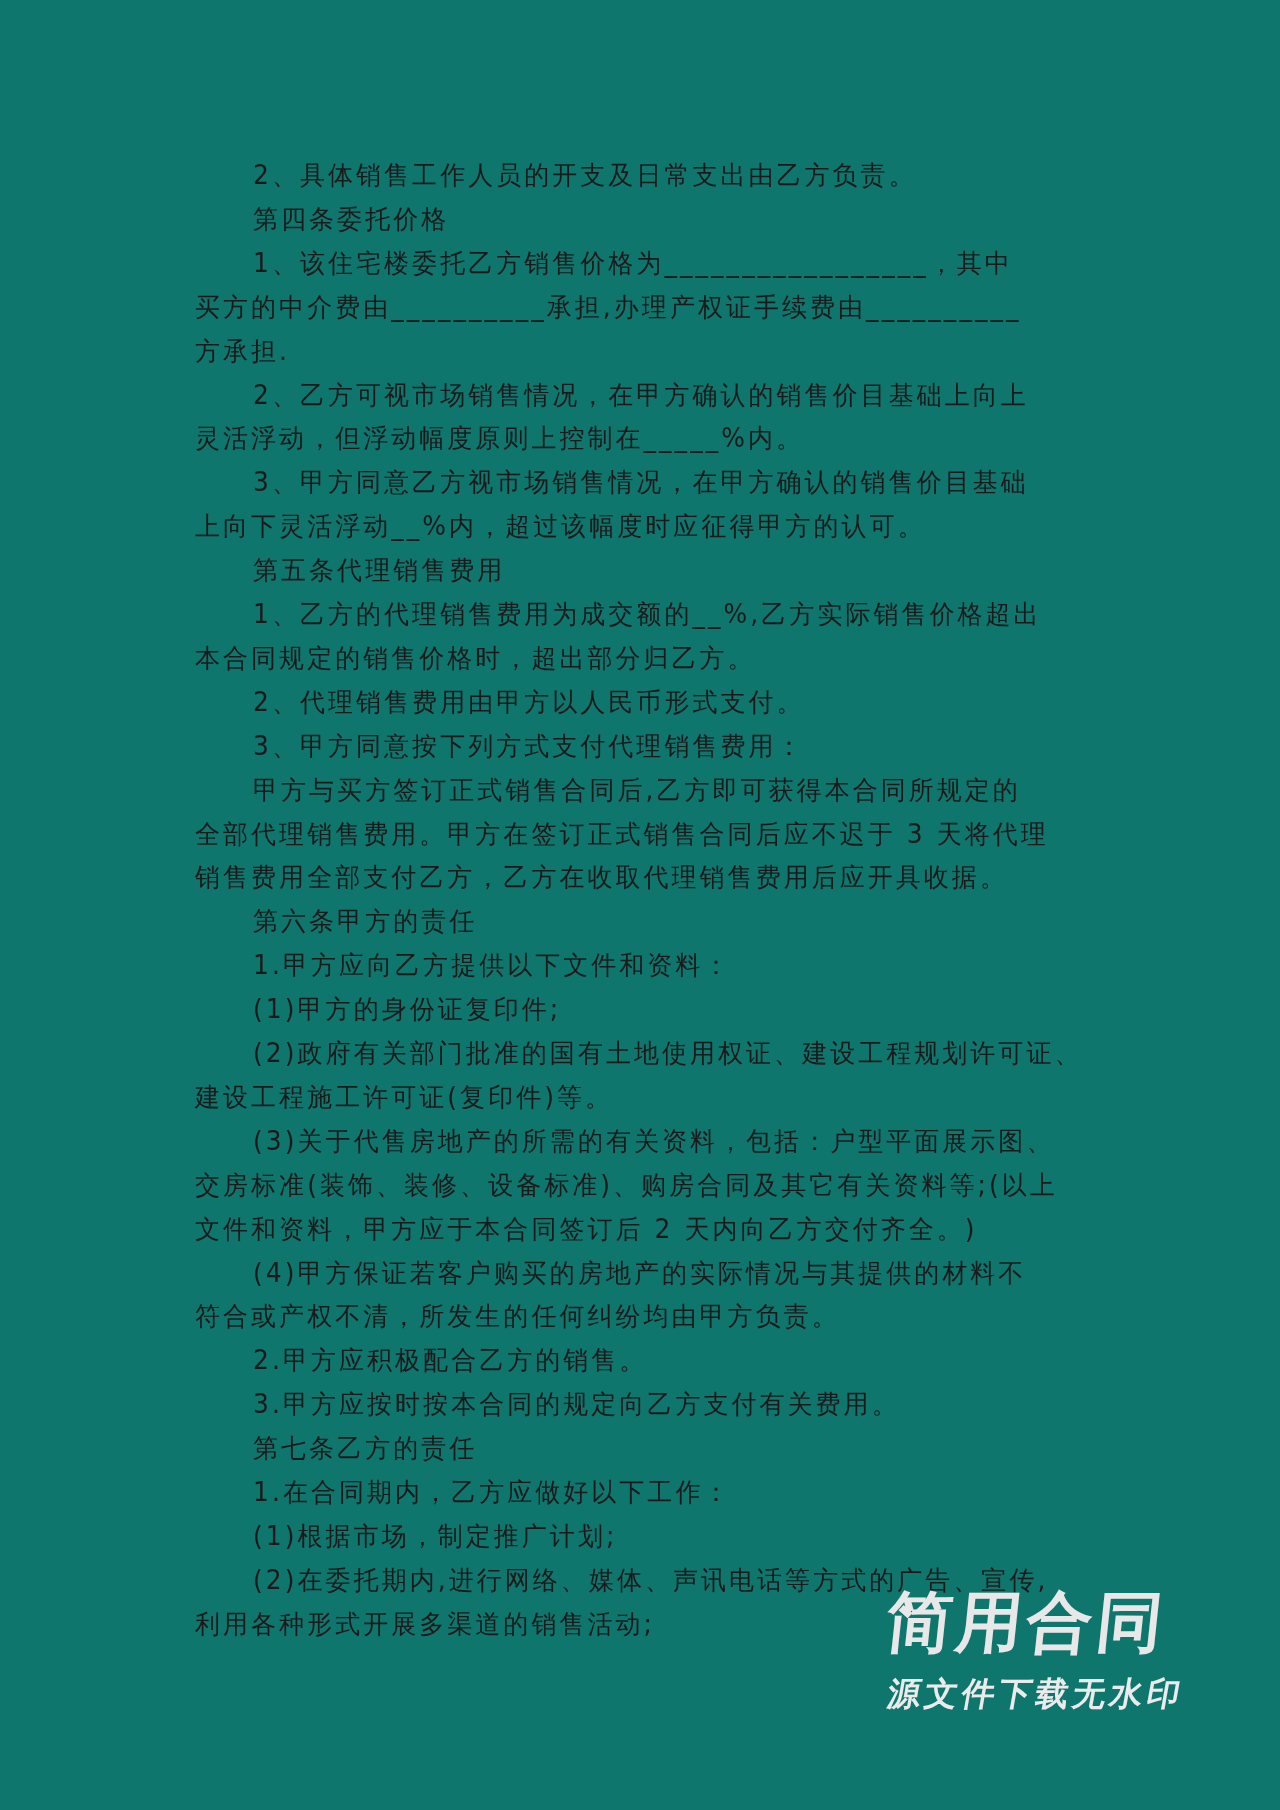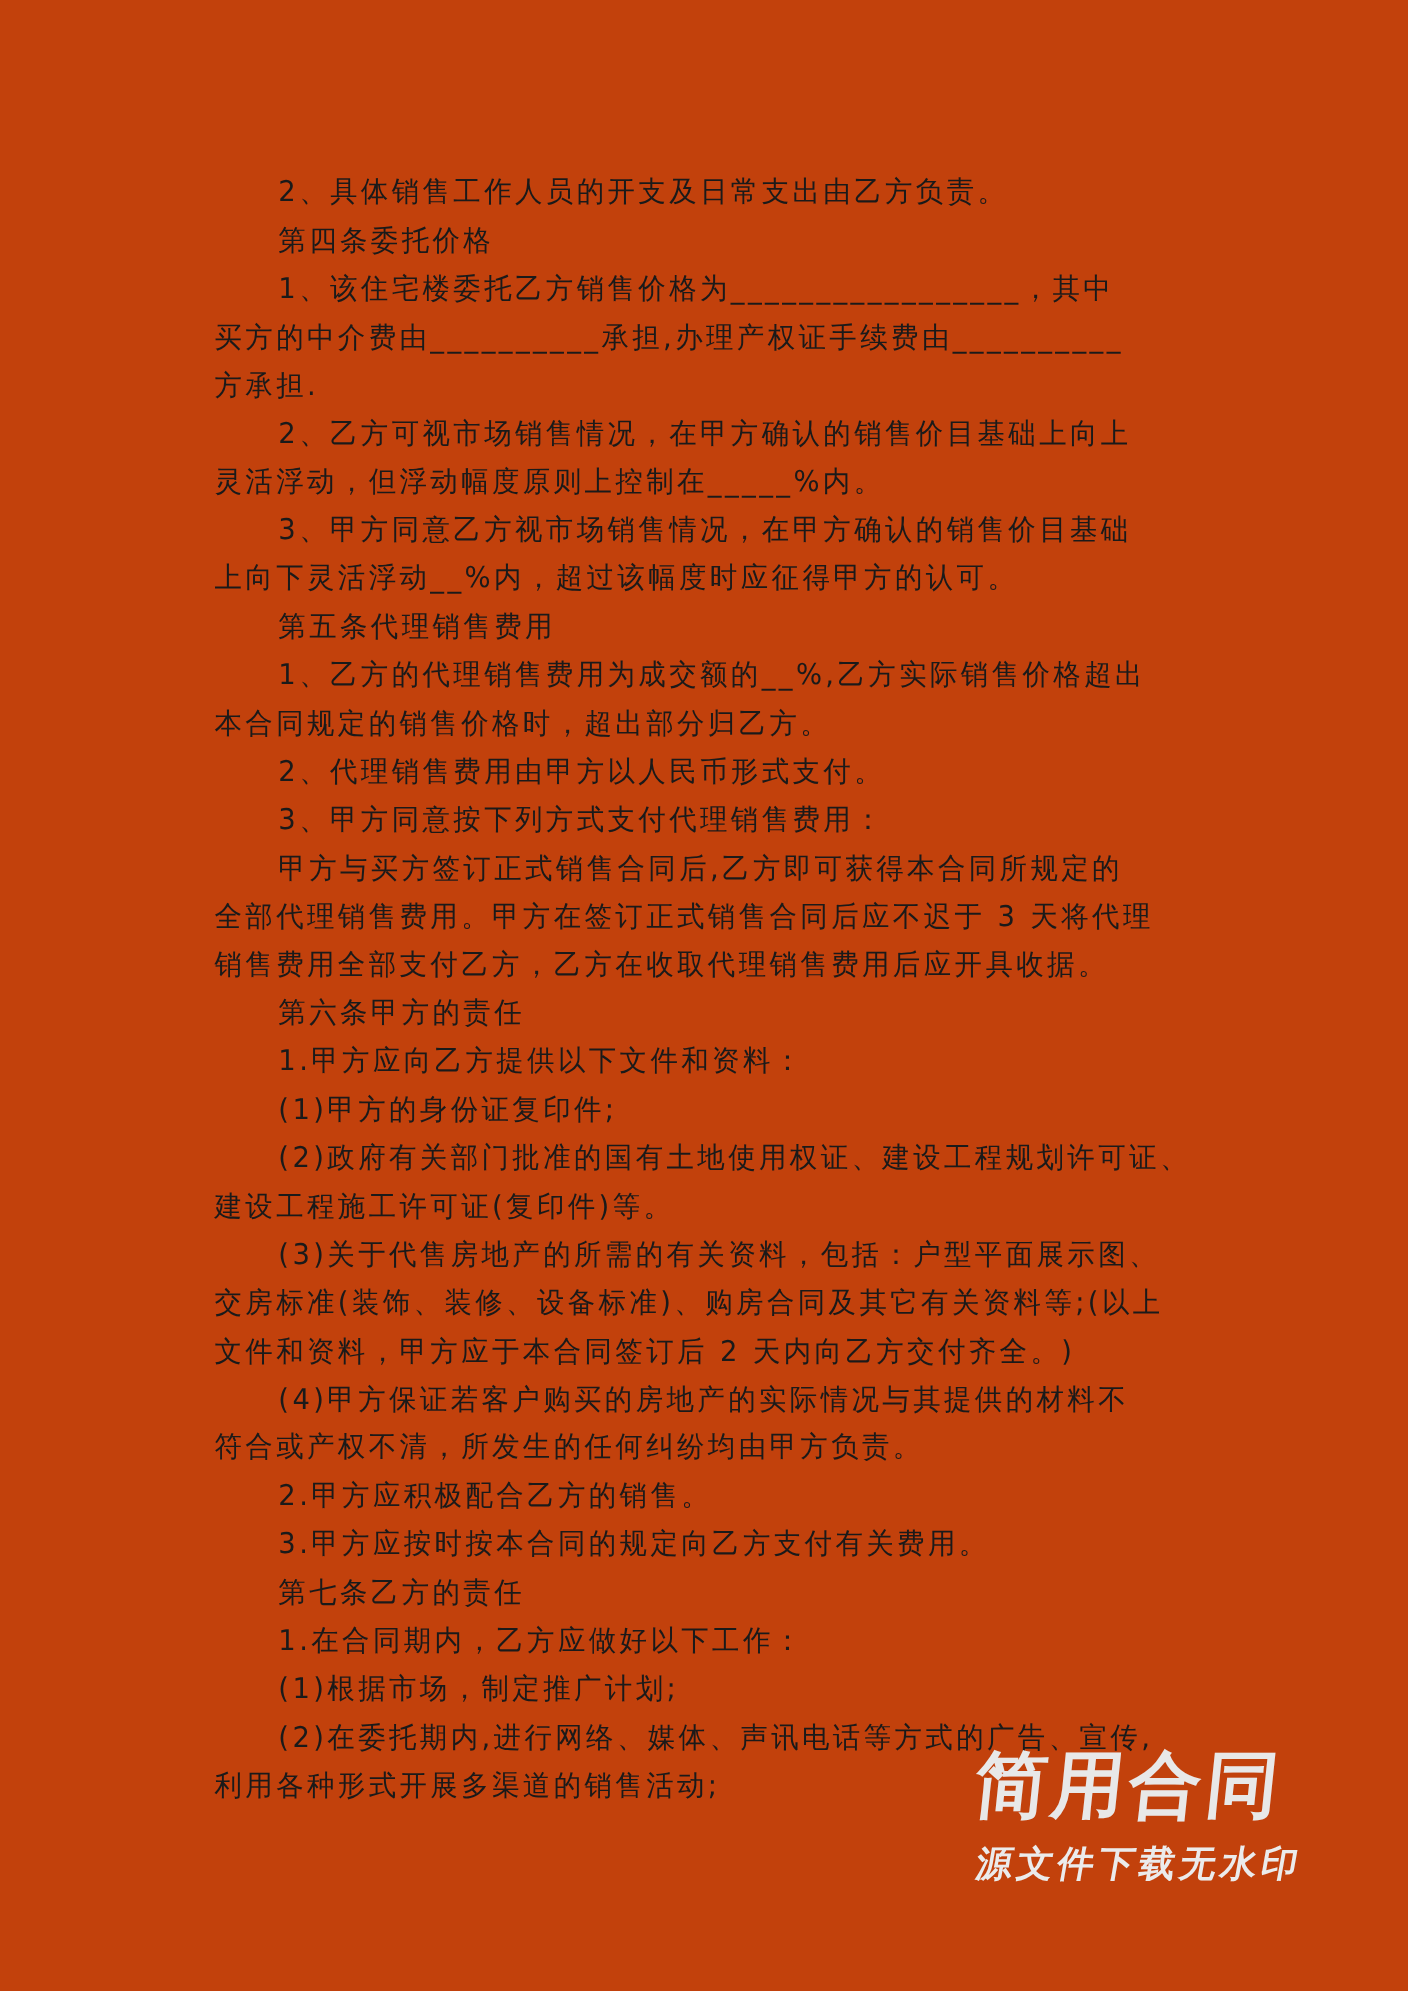--- a/index.html
+++ b/index.html
@@ -1,17 +1,17 @@
 <!DOCTYPE html>
 <html><head>
 <meta charset="utf-8">
 <style>
   html, body { margin: 0; padding: 0; background: #ffffff; }
   body { width: 1280px; height: 1810px; position: relative; overflow: hidden; }
-  .page { position: absolute; left: 0; top: 0; width: 1280px; height: 1810px; background: #c2410c; }
+  .page { position: absolute; left: 0; top: 0; width: 1280px; height: 1810px; background: #0f766e; }
   .line {
     position: absolute;
     left: 195px;
     width: 900px;
     height: 44px;
     line-height: 44px;
     font-family: "DejaVu Sans", "Liberation Sans", sans-serif;
     font-size: 26px;
     letter-spacing: 3.2px;
     color: #1a1a1a;

